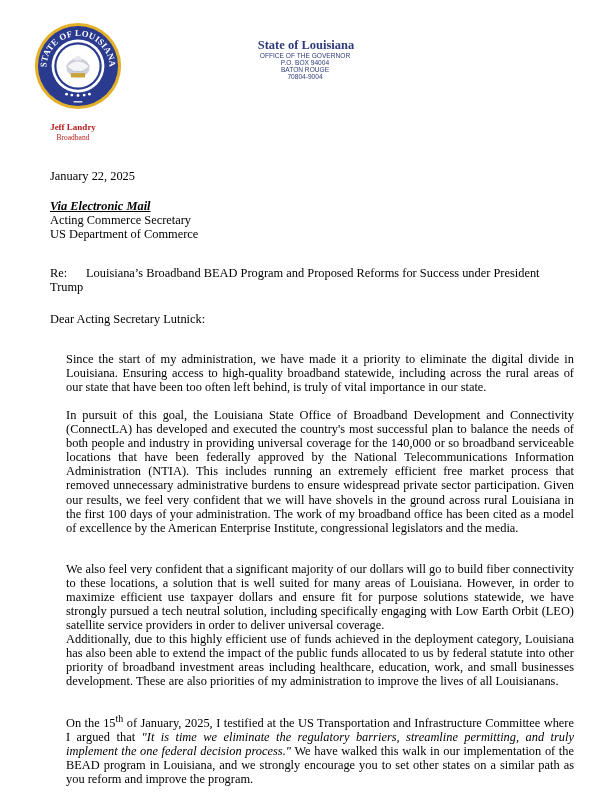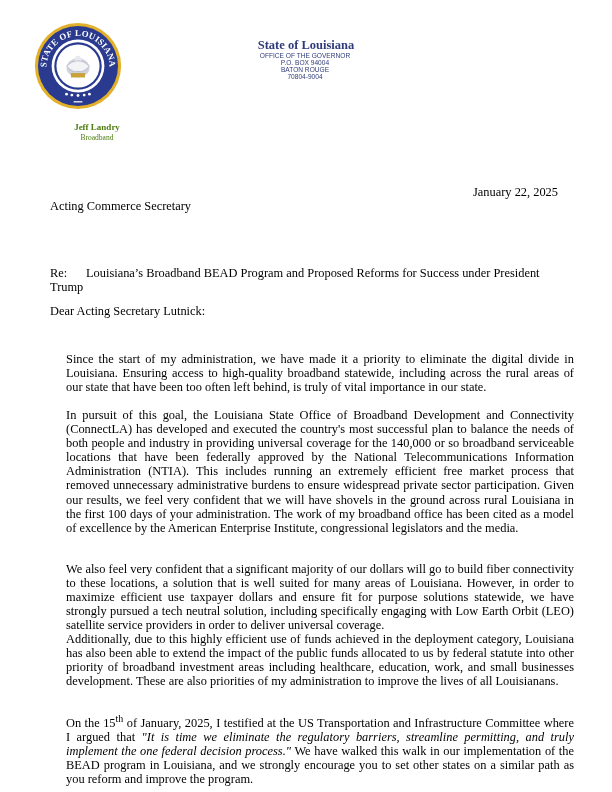--- a/index.html
+++ b/index.html
@@ -1,31 +1,31 @@
 <!DOCTYPE html>
 <html><head>
   <meta charset="utf-8">
   <style>
     html, body { margin:0; padding:0; background:#ffffff; }
     body { width:612px; height:792px; position:relative; overflow:hidden; font-family:"Liberation Serif","DejaVu Serif",serif; color:#000; }
     .seal { position:absolute; left:34px; top:22px; width:88px; height:88px; }
-    .gov-block { position:absolute; left:52px; top:122px; width:90px; text-align:center; color:#4d7c0f; font-family:"Liberation Serif",serif; }
+    .gov-block { position:absolute; left:28px; top:122px; width:90px; text-align:center; color:#b91c1c; font-family:"Liberation Serif",serif; }
     .gov-name { font-size:9px; font-weight:bold; line-height:11px; }
     .gov-title { font-size:7.5px; line-height:9px; }
     .letterhead { position:absolute; left:246px; top:39px; width:118px; text-align:center; color:#2e3a7a; }
     .lh-state { font-family:"Liberation Serif",serif; font-weight:bold; font-size:12.5px; line-height:13px; text-align:center; margin-left:2px; }
     .lh-line { font-family:"Liberation Sans",sans-serif; font-size:6.6px; line-height:7px; }
     .body-text { position:absolute; left:50px; width:508px; font-size:12.4px; line-height:14.1px; }
     .just { text-align:justify; }
-    .date { top:185px;text-align:right; }
+    .date { top:169px; }
     .addr { top:199px; }
     .via { font-weight:bold; font-style:italic; text-decoration:underline; }
     .re { top:266px; }
     .re-label { display:inline-block; width:36px; }
-    .salutation { top:304px; }
+    .salutation { top:312px; }
     .p1 { top:336px; }
     .p2 { top:392px; }
     .p3 { top:546px; }
     .p4 { top:616px; }
     .p5 { top:700px; }
     p { margin:16px; }
     sup { font-size:10px; vertical-align:top; line-height:0; position:relative; top:3px; }
     .quote { font-style:italic; }
   </style>
 </head>
@@ -68,21 +68,23 @@
     <div class="lh-state">State of Louisiana</div>
     <div class="lh-line">OFFICE OF THE GOVERNOR</div>
     <div class="lh-line">P.O. BOX 94004</div>
     <div class="lh-line">BATON ROUGE</div>
     <div class="lh-line">70804-9004</div>
   </div>
 
   <div class="body-text date">January 22, 2025</div>
 
   <div class="body-text addr">
+    <div class="via">Via Electronic Mail</div>
     <div>Acting Commerce Secretary</div>
+    <div>US Department of Commerce</div>
   </div>
 
   <div class="body-text re">
     <span class="re-label">Re:</span><span>Louisiana’s Broadband BEAD Program and Proposed Reforms for Success under President Trump</span>
   </div>
 
   <div class="body-text salutation">Dear Acting Secretary Lutnick:</div>
 
   <p class="body-text just p1">Since the start of my administration, we have made it a priority to eliminate the digital divide in Louisiana. Ensuring access to high-quality broadband statewide, including across the rural areas of our state that have been too often left behind, is truly of vital importance in our state.</p>
   <p class="body-text just p2">In pursuit of this goal, the Louisiana State Office of Broadband Development and Connectivity (ConnectLA) has developed and executed the country's most successful plan to balance the needs of both people and industry in providing universal coverage for the 140,000 or so broadband serviceable locations that have been federally approved by the National Telecommunications Information Administration (NTIA). This includes running an extremely efficient free market process that removed unnecessary administrative burdens to ensure widespread private sector participation. Given our results, we feel very confident that we will have shovels in the ground across rural Louisiana in the first 100 days of your administration. The work of my broadband office has been cited as a model of excellence by the American Enterprise Institute, congressional legislators and the media.</p>

